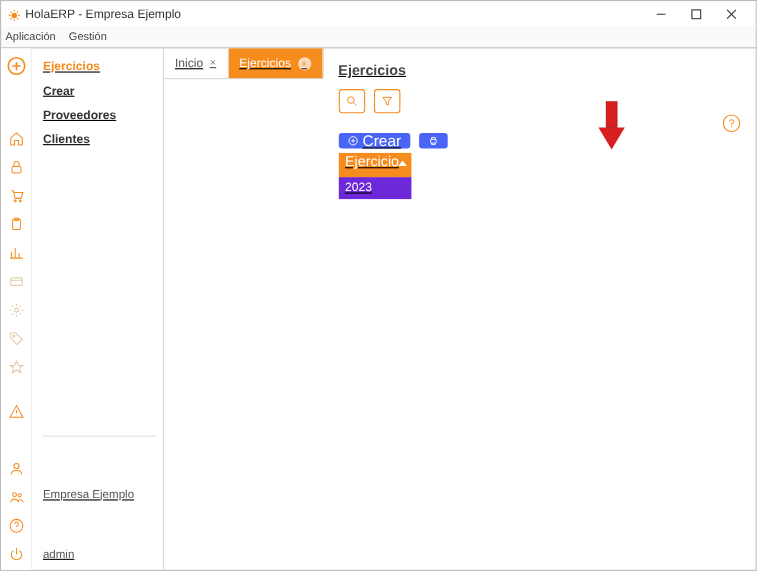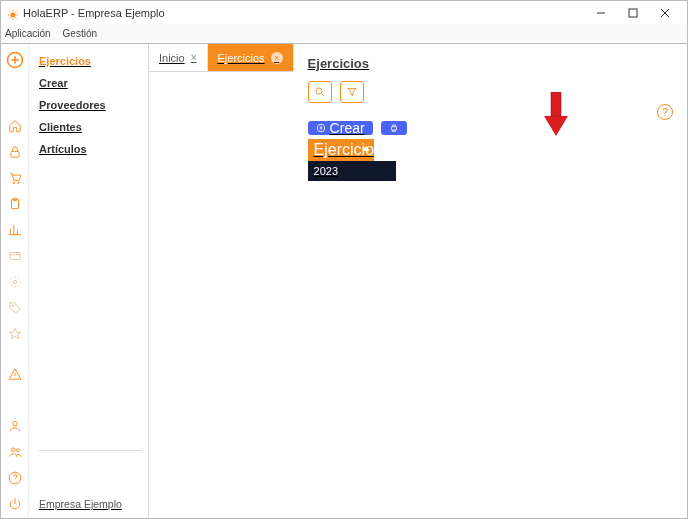--- a/index.html
+++ b/index.html
@@ -42,23 +42,23 @@
   .toolbar-row { display: flex; align-items: center; gap: 8px; margin-bottom: 18px; position: relative; }
   .search-box { width: 160px; height: 22px; border: 1px solid #ccc; border-radius: 3px; padding: 0 6px; font-size: 11px; color: #888; display: flex; align-items: center; background: #fff; }
   .icon-btn { width: 24px; height: 22px; border: 1px solid #f68b1e; border-radius: 3px; display: flex; align-items: center; justify-content: center; background: #fff; }
   .icon-btn svg { stroke: #f68b1e; fill: none; width: 12px; height: 12px; stroke-width: 1.8; }
   .help-right { position: absolute; right: 14px; top: 60px; width: 16px; height: 16px; border: 1.4px solid #f68b1e; border-radius: 50%; color: #f68b1e; font-size: 10px; display:flex; align-items:center; justify-content:center; }
 
   .action-row { display: flex; align-items: center; gap: 8px; margin-bottom: 4px; }
   .btn-primary { background: #4a64f5; color: #fff; border-radius: 3px; height: 14px; display: flex; align-items: center; padding: 0 8px; font-size: 14px; gap: 4px; }
   .btn-primary svg { stroke: #fff; fill: none; width: 10px; height: 10px; stroke-width: 2; }
 
-  .grid-head { background: #f68b1e; color: #fff; height: 22px; width: 66px; display: flex; align-items: center; padding: 0 6px; font-size: 16px; position: relative; }
+  .grid-head { background: #f68b1e; color: #fff; height: 22px; width: 66px; display: flex; padding: 0 6px; font-size: 13px; position: relative; }
   .grid-head .sort-caret { position: absolute; right: 4px; top: 7px; width: 0; height: 0; border-left: 4px solid transparent; border-right: 4px solid transparent; border-bottom: 5px solid #fff; }
-  .grid-row { background: #0f172a; color: #fff; height: 20px; width: 88px; display: flex; align-items: center; padding: 0 6px; font-size: 11px; }
+  .grid-row { background: #6d28d9; color: #fff; height: 20px; width: 66px; display: flex; align-items: center; padding: 0 6px; font-size: 11px; }
 
   .arrow-overlay { position: absolute; left: 246px; top: 48px; pointer-events: none; }
   .arrow-overlay svg { width: 32px; height: 44px; }
 </style>
 </head>
 <body>
 
 <div class="titlebar">
   <span class="app-icon">
     <svg viewBox="0 0 24 24">
@@ -183,23 +183,23 @@
           <path d="M12 2v10M7 6a8 8 0 1 0 10 0"></path>
         </svg>
       </div>
   </div>
 
   <div class="sidebar">
     <div class="nav-item active">Ejercicios</div>
     <div class="nav-item">Crear</div>
     <div class="nav-item">Proveedores</div>
     <div class="nav-item">Clientes</div>
-    <div class="nav-item">Artículos</div>
     <div class="footer">
       <div>Empresa Ejemplo</div>
+      <div>admin</div>
     </div>
   </div>
 
   <div class="main">
     <div class="tabs">
       <div class="tab">
         <span>Inicio</span>
         <span class="close-x">×</span>
       </div>
       <div class="tab active">

